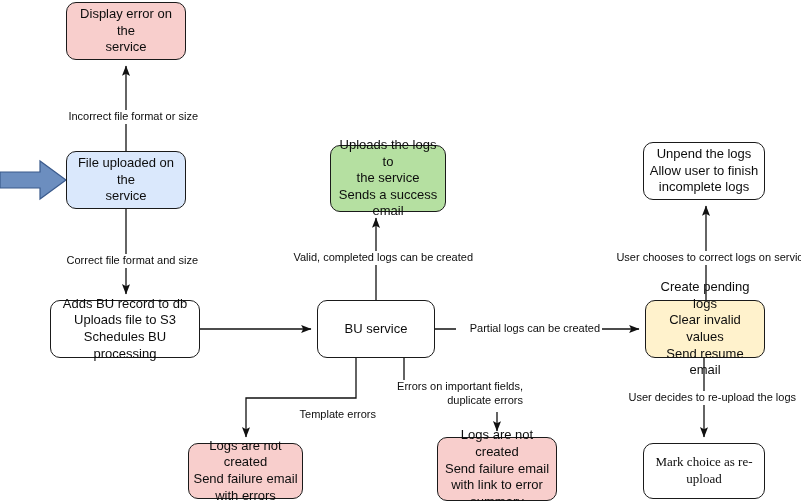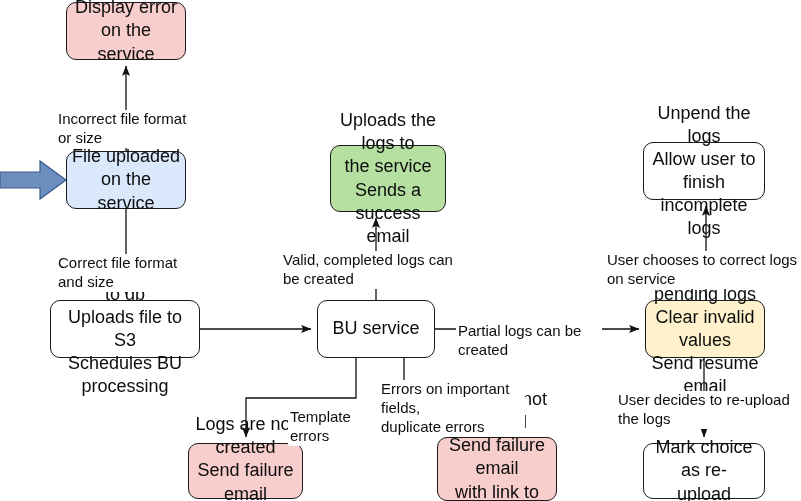--- a/index.html
+++ b/index.html
@@ -19,33 +19,33 @@
   }
   .node {
     position: absolute;
     box-sizing: border-box;
     border: 1.2px solid #1a1a1a;
     border-radius: 10px;
     display: flex;
     align-items: center;
     justify-content: center;
     text-align: center;
-    font-size: 18px;
+    font-size: 13px;
     line-height: 1.28;
     color: #0d0d0d;
     white-space: pre-line;
     padding: 2px 4px;
     background: #ffffff;
   }
   .edge-label {
     position: absolute;
-    font-size: 15px;
+    font-size: 11px;
     line-height: 1.25;
     color: #0d0d0d;
-    text-align: left;
+    text-align: right;
     white-space: pre-line;
     background: #ffffff;
     padding: 0 2px;
   }
   svg.wires {
     position: absolute;
     left: 0;
     top: 0;
     width: 801px;
     height: 501px;
@@ -132,21 +132,21 @@
 
   <div class="node" style="left: 188px; top: 443px; width: 115px; height: 56px; background: rgb(248, 206, 204); border-color: rgb(26, 26, 26);">Logs are not created
 Send failure email
 with errors</div>
 
   <div class="node" style="left: 437px; top: 437px; width: 120px; height: 64px; background: rgb(248, 206, 204); border-color: rgb(26, 26, 26);">Logs are not created
 Send failure email
 with link to error
 summary</div>
 
-  <div class="node" style="left: 643px; top: 443px; width: 122px; height: 56px; background: rgb(255, 255, 255); border-color: rgb(26, 26, 26);">Mark choice as re-
+  <div class="node" style="left: 643px; top: 443px; width: 122px; height: 56px; background: rgb(255, 255, 255); border-color: rgb(26, 26, 26); font-family: Liberation Serif, serif;">Mark choice as re-
 upload</div>
 
   <div class="edge-label" style="left:56px; top:110px; width:140px;">Incorrect file format or size</div>
 
   <div class="edge-label" style="left:56px; top:254px; width:140px;">Correct file format and size</div>
 
   <div class="edge-label" style="left:281px; top:251px; width:190px;">Valid, completed logs can be created</div>
 
   <div class="edge-label" style="left:456px; top:322px; width:142px;">Partial logs can be created</div>
 

